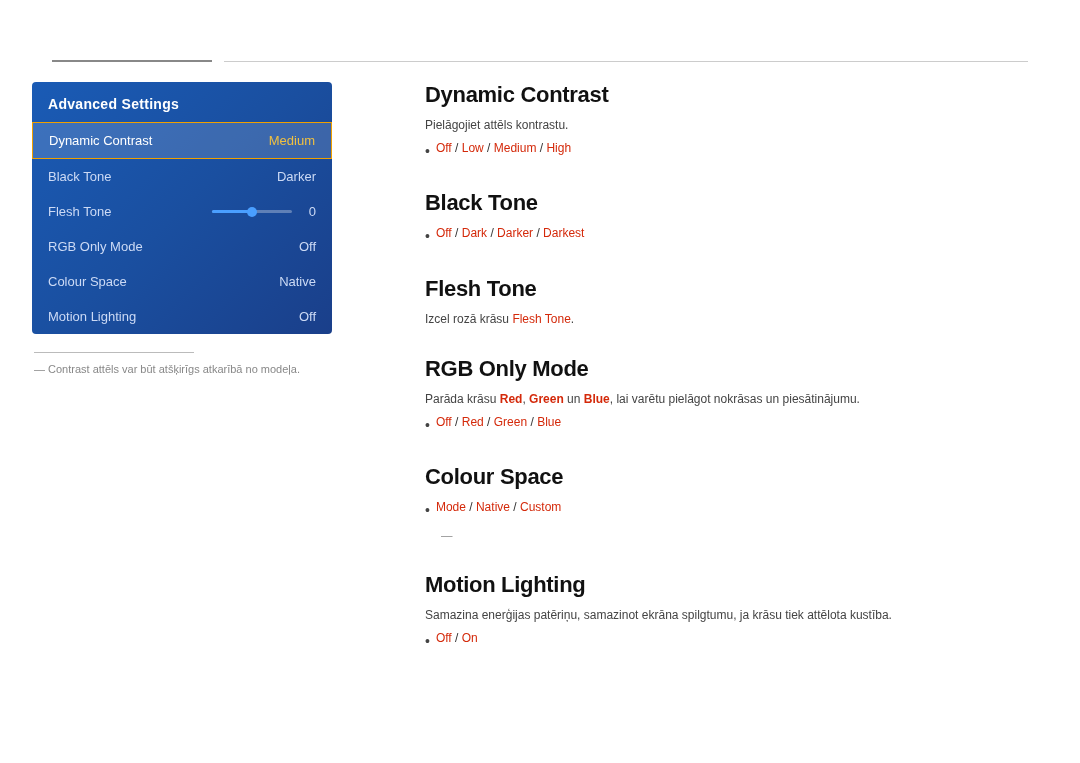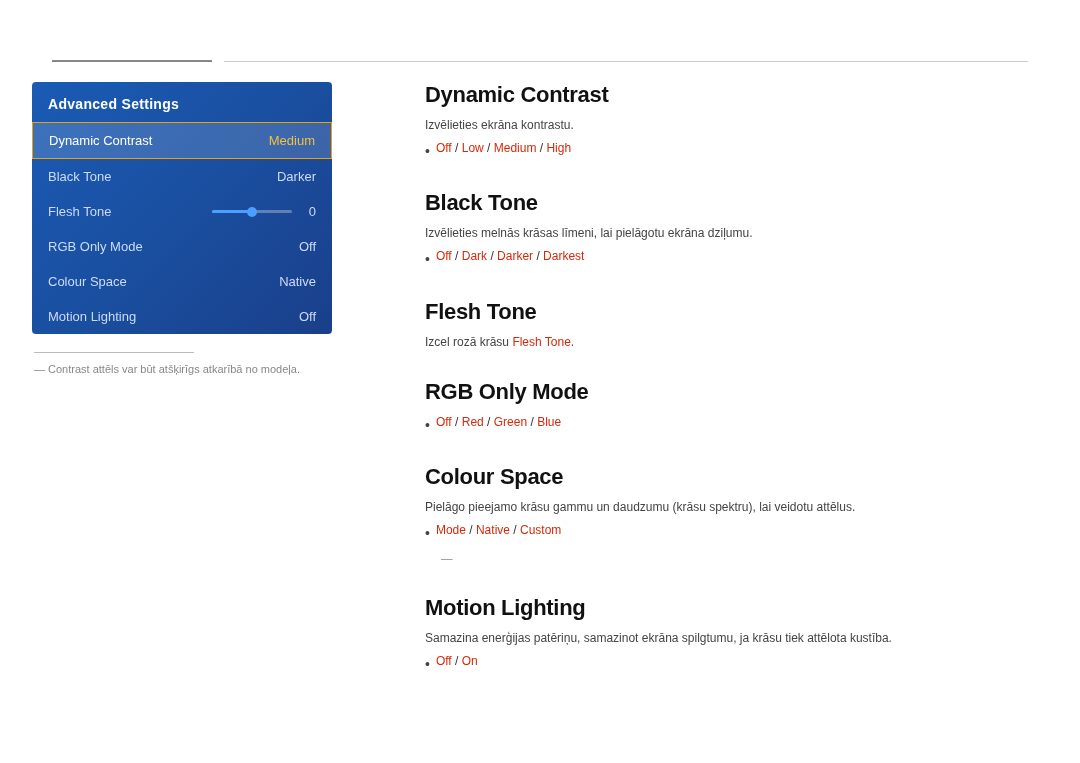--- a/index.html
+++ b/index.html
@@ -284,60 +284,61 @@
     <div class="note-section">
       <div class="note-line"></div>
       <div class="note-text">— Contrast attēls var būt atšķirīgs atkarībā no modeļa.</div>
     </div>
   </div>
 
   <div class="right-content">
 
     <div class="section">
       <div class="section-title">Dynamic Contrast</div>
-      <div class="section-desc">Izvēlieties ekrāna kontrastu.</div>
+      <div class="section-desc">Pielāgojiet attēls kontrastu.</div>
       <div class="bullet-row">
         <span class="bullet-dot">•</span>
         <span class="bullet-text">
           <span class="opt-off">Off</span><span class="opt-sep"> / </span><span class="opt-normal">Low</span><span class="opt-sep"> / </span><span class="opt-normal">Medium</span><span class="opt-sep"> / </span><span class="opt-normal">High</span>
         </span>
       </div>
     </div>
 
     <div class="section">
       <div class="section-title">Black Tone</div>
-      <div class="section-desc">Izvēlieties melnās krāsas līmeni, lai pielāgotu ekrāna dziļumu.</div>
       <div class="bullet-row">
         <span class="bullet-dot">•</span>
         <span class="bullet-text">
           <span class="opt-off">Off</span><span class="opt-sep"> / </span><span class="opt-normal">Dark</span><span class="opt-sep"> / </span><span class="opt-normal">Darker</span><span class="opt-sep"> / </span><span class="opt-normal">Darkest</span>
         </span>
       </div>
     </div>
 
     <div class="section">
       <div class="section-title">Flesh Tone</div>
       <div class="section-desc">
         Izcel rozā krāsu <span class="opt-normal">Flesh Tone</span>.
       </div>
     </div>
 
     <div class="section">
       <div class="section-title">RGB Only Mode</div>
+      <div class="section-desc">
+        Parāda krāsu <span class="bold-red">Red</span>, <span class="bold-red">Green</span> un <span class="bold-red">Blue</span>, lai varētu pielāgot nokrāsas un piesātinājumu.
+      </div>
       <div class="bullet-row">
         <span class="bullet-dot">•</span>
         <span class="bullet-text">
           <span class="opt-off">Off</span><span class="opt-sep"> / </span><span class="opt-normal">Red</span><span class="opt-sep"> / </span><span class="opt-normal">Green</span><span class="opt-sep"> / </span><span class="opt-normal">Blue</span>
         </span>
       </div>
     </div>
 
     <div class="section">
       <div class="section-title">Colour Space</div>
-      <div class="section-desc">Pielāgo pieejamo krāsu gammu un daudzumu (krāsu spektru), lai veidotu attēlus.</div>
       <div class="bullet-row">
         <span class="bullet-dot">•</span>
         <span class="bullet-text">
           <span class="opt-normal">Mode</span><span class="opt-sep"> / </span><span class="opt-normal">Native</span><span class="opt-sep"> / </span><span class="opt-normal">Custom</span>
         </span>
       </div>
       <div class="indent-note">
         <span class="em-dash">—</span>
       </div>
     </div>

